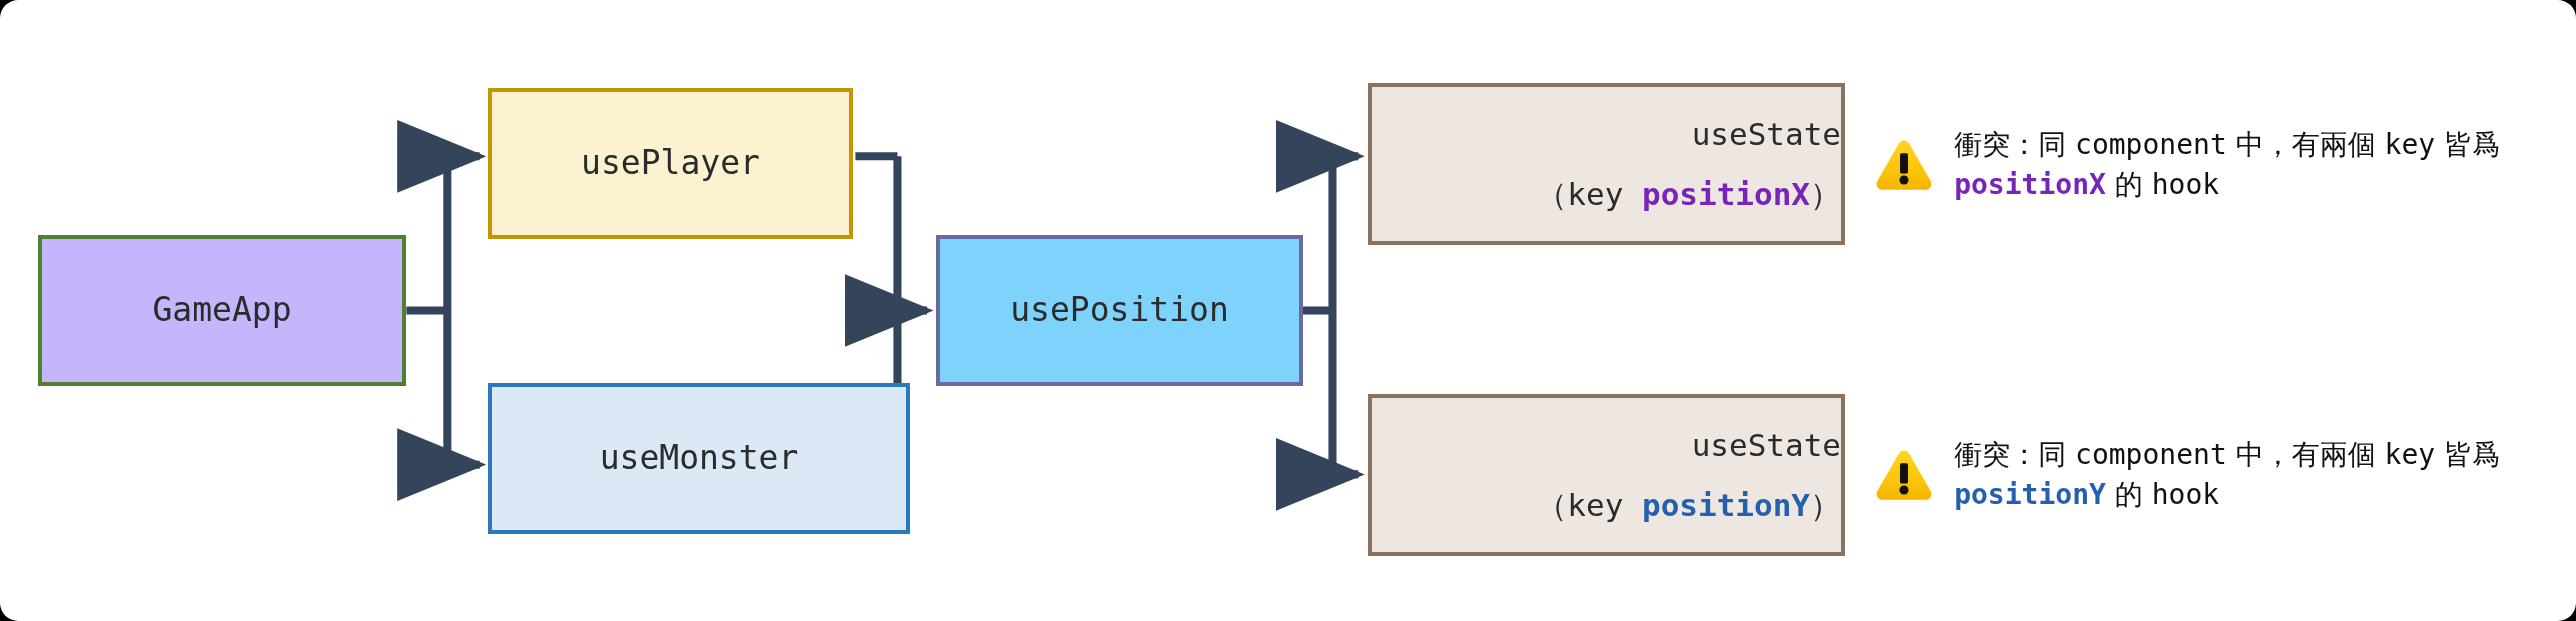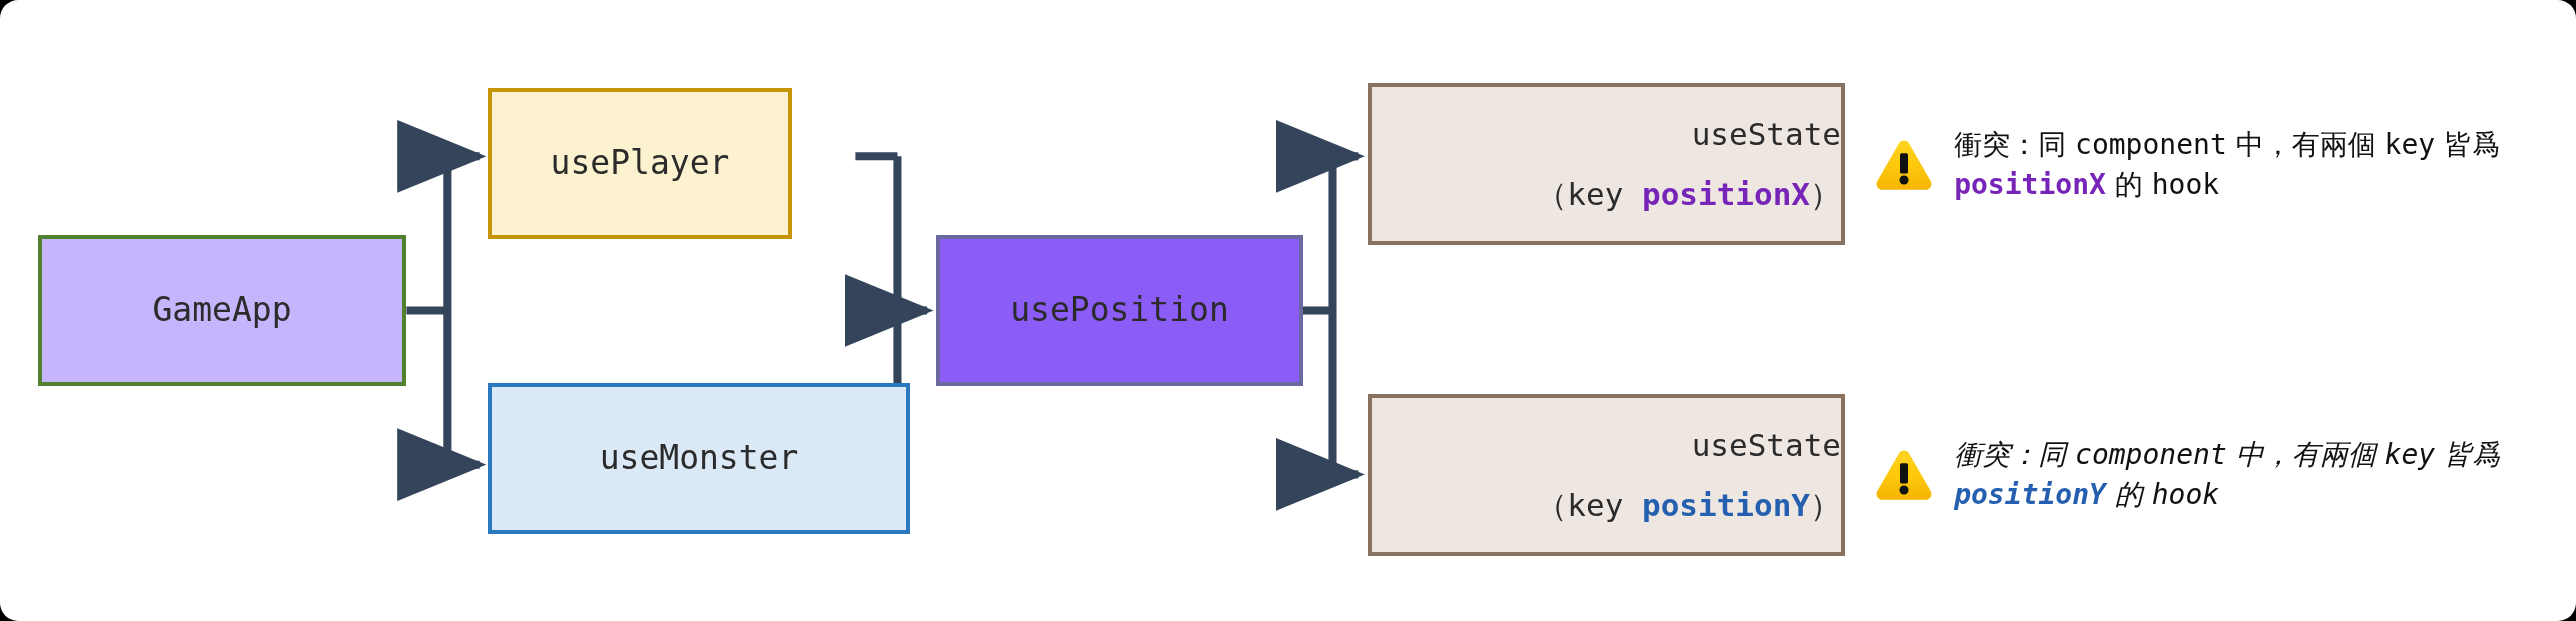--- a/index.html
+++ b/index.html
@@ -54,40 +54,40 @@
     left: 38px;  top: 235px;
     width: 368px; height: 151px;
     background: #c4b5fd;
     border: 4.9px solid #51802f;
     font-size: 33px;
   }
 
   
   #node-useplayer {
     left: 488px; top: 88px;
-    width: 304px; height: 151px;
+    width: 365px; height: 151px;
     background: #fdf2d0;
     border: 4.9px solid #c69505;
     font-size: 33px;
   }
 
   
   #node-usemonster {
     left: 488px; top: 383px;
     width: 422px; height: 151px;
     background: #dbe9f7;
     border: 4.9px solid #2a78bd;
     font-size: 33px;
   }
 
   
   #node-useposition {
     left: 936px; top: 235px;
     width: 367px; height: 151px;
-    background: #8b5cf6;
+    background: #7dd3fc;
     border: 4.9px solid #6b6aa0;
     font-size: 33px;
   }
 
   
   .state-node {
     width: 477px; height: 162px;
     background: #eee7e1;
     border: 4.9px solid #8a7261;
     font-size: 31px;
@@ -102,21 +102,21 @@
 
   
   .warning {
     position: absolute;
     display: flex;
     align-items: center;
     gap: 18.3px;
     justify-content: center;
   }
   #warning-x { left: 1867px; top: 92px; width: 664px; height: 146px; }
-  #warning-y { left: 1867px; top: 402px; width: 664px; height: 146px; font-style: italic; }
+  #warning-y { left: 1867px; top: 402px; width: 664px; height: 146px; }
 
   .warn-icon {
     flex: 0 0 auto;
     width: 64px;
     height: 64px;
     display: block;
   }
 
   .warn-text {
     font-family: "DejaVu Sans", "Liberation Sans", sans-serif;

